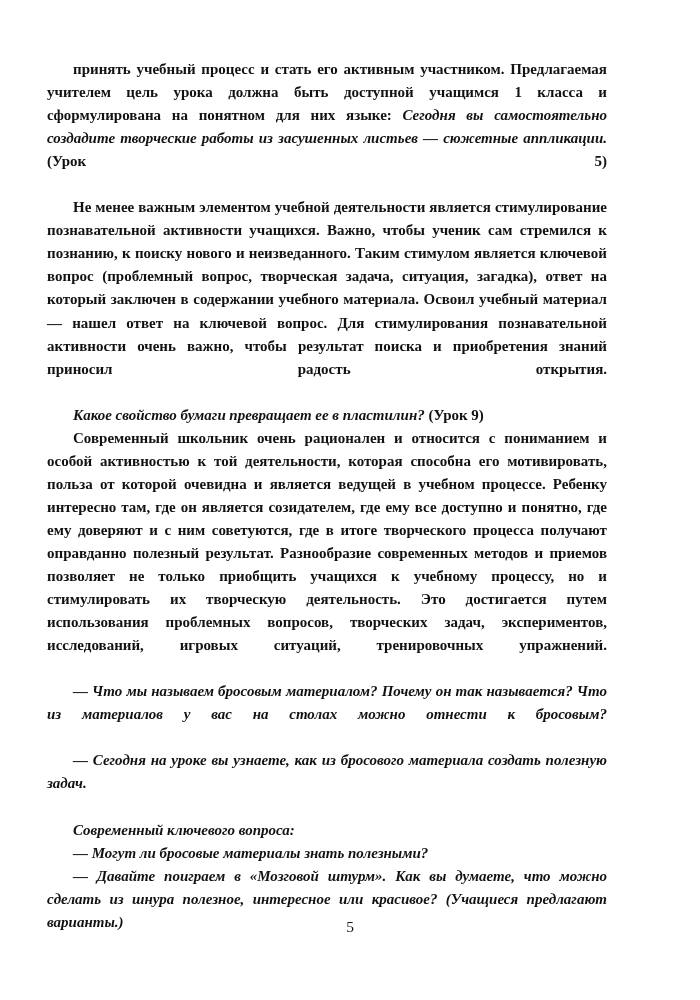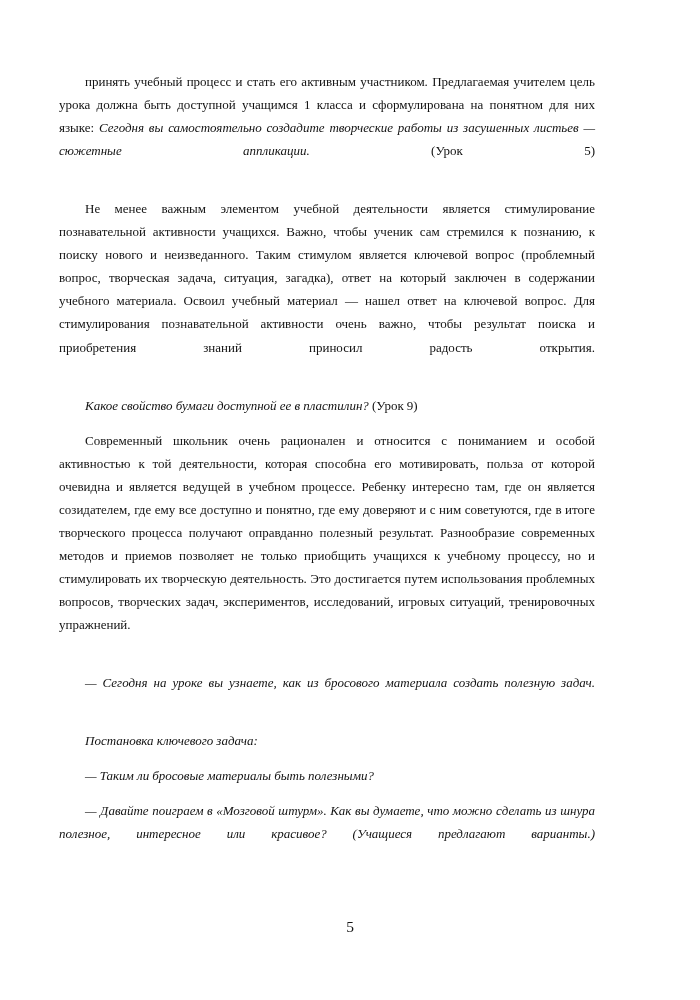--- a/index.html
+++ b/index.html
@@ -22,29 +22,30 @@
     background: #ffffff;
     box-sizing: border-box;
   }
   .text-column {
     position: absolute;
     left: 47px;
     top: 58px;
     width: 560px;
   }
   p.para {
-    margin: 12px;
+    margin: 0;
     padding: 0;
-    font-size: 13px;
+    font-size: 15px;
     line-height: 23.05px;
     text-align: justify;
     text-justify: inter-word;
     text-indent: 26px;
     hyphens: manual;
     word-spacing: -0.1px;
+    font-weight: bold;
   }
   p.para.italic {
     font-style: italic;
   }
   
   p.para::after {
     content: "";
     display: inline-block;
     width: 100%;
   }
@@ -67,30 +68,31 @@
 
 <div class="page">
 
   <div class="text-column">
 
     <p class="para"><span>принять учебный процесс и стать его активным участником. Предлагаемая учителем цель урока должна быть доступной учащимся 1 класса и сформулирована на понятном для них языке: </span><span class="it" style="font-style:italic">Сегодня вы самостоятельно создадите творческие работы из засушенных листьев — сюжетные аппликации.</span><span> (Урок 5)</span></p>
 
     <p class="para">Не менее важным элементом учебной деятельности является стимулирование познавательной активности учащихся. Важно, чтобы ученик сам стремился к познанию, к поиску нового и неизведанного. Таким стимулом является ключевой вопрос (проблемный вопрос, творческая задача, ситуация, загадка), ответ на который заключен в содержании учебного материала. Освоил учебный материал — нашел ответ на ключевой вопрос. Для стимулирования познавательной активности очень важно, чтобы результат поиска и приобретения знаний приносил радость открытия.</p>
 
 
-    <p class="para flush"><span style="font-style:italic">Какое свойство бумаги доступной ее в пластилин?</span><span> (Урок 9)</span></p>
+    <p class="para flush"><span style="font-style:italic">Какое свойство бумаги превращает ее в пластилин?</span><span> (Урок 9)</span></p>
 
     <p class="para">Современный школьник очень рационален и относится с пониманием и особой активностью к той деятельности, которая способна его мотивировать, польза от которой очевидна и является ведущей в учебном процессе. Ребенку интересно там, где он является созидателем, где ему все доступно и понятно, где ему доверяют и с ним советуются, где в итоге творческого процесса получают оправданно полезный результат. Разнообразие современных методов и приемов позволяет не только приобщить учащихся к учебному процессу, но и стимулировать их творческую деятельность. Это достигается путем использования проблемных вопросов, творческих задач, экспериментов, исследований, игровых ситуаций, тренировочных упражнений.</p>
 
+    <p class="para italic">— Что мы называем бросовым материалом? Почему он так называется? Что из материалов у вас на столах можно отнести к бросовым?</p>
 
     <p class="para italic">— Сегодня на уроке вы узнаете, как из бросового материала создать полезную задач.</p>
 
-    <p class="para italic flush">Постановка ключевого задача:</p>
+    <p class="para italic flush">Современный ключевого вопроса:</p>
 
-    <p class="para italic flush">— Таким ли бросовые материалы быть полезными?</p>
+    <p class="para italic flush">— Могут ли бросовые материалы знать полезными?</p>
 
     <p class="para italic">— Давайте поиграем в «Мозговой штурм». Как вы думаете, что можно сделать из шнура полезное, интересное или красивое? (Учащиеся предлагают варианты.)</p>
 
   </div>
 
   <div class="pagenum">5</div>
 
 </div>
 
 </body></html>

